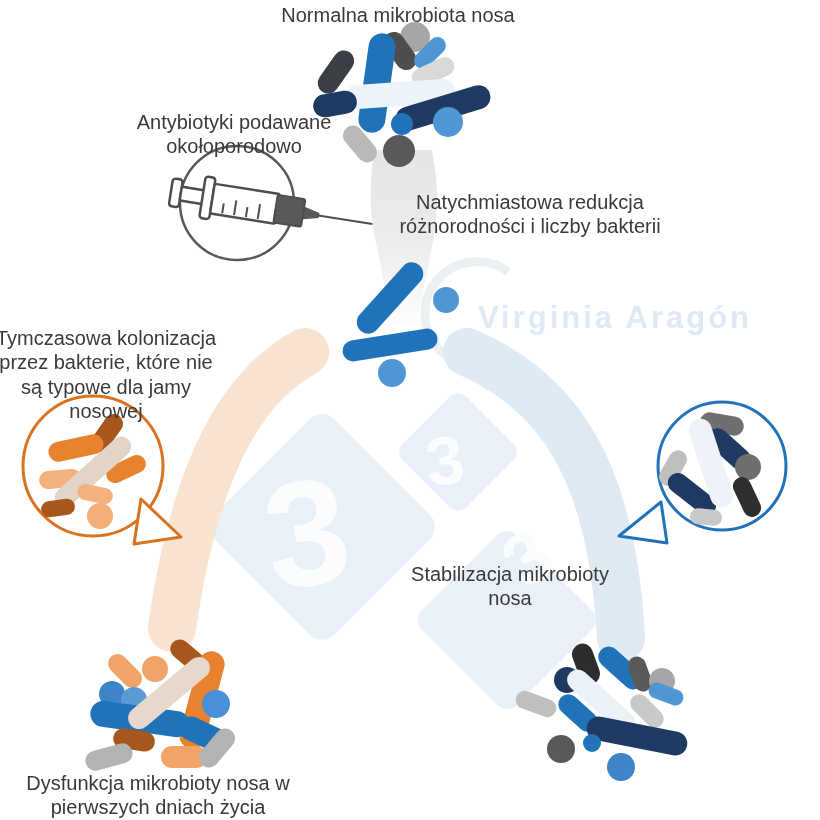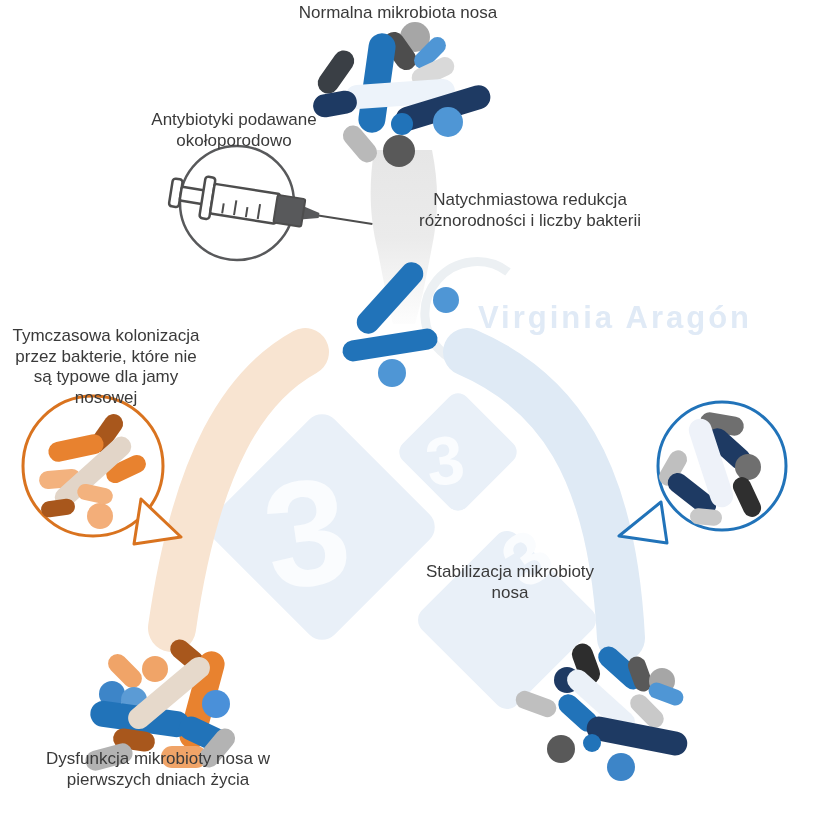--- a/index.html
+++ b/index.html
@@ -1,20 +1,20 @@
 <!DOCTYPE html>
 <html><head>
 <meta charset="utf-8">
 <style>
   html,body{margin:0;padding:0;background:#fff;}
   #canvas{position:relative;width:820px;height:820px;background:#fff;overflow:hidden;
           font-family:"Liberation Sans", sans-serif;}
   #art{position:absolute;left:0;top:0;}
   .label{position:absolute;transform:translateX(-50%);text-align:center;
-         white-space:pre-line;font-size:17px;line-height:1.22;color:#3a3a3a;}
+         white-space:pre-line;font-size:20px;line-height:1.22;color:#3a3a3a;}
   .wm-author{font-size:31px;letter-spacing:3px;fill:#e0eaf6;font-weight:bold;}
   .wm-digit{fill:#fafcfe;font-weight:bold;}
 </style>
 </head>
 <body>
 
 <div id="canvas">
 
 <svg id="art" width="820" height="820" viewBox="0 0 820 820">
   <defs>
@@ -147,16 +147,16 @@
 <div class="label" style="left:234px;top:110px">Antybiotyki podawane
 okołoporodowo</div>
 <div class="label" style="left:530px;top:190px">Natychmiastowa redukcja
 różnorodności i liczby bakterii</div>
 <div class="label" style="left:106px;top:326px">Tymczasowa kolonizacja
 przez bakterie, które nie
 są typowe dla jamy
 nosowej</div>
 <div class="label" style="left:510px;top:562px">Stabilizacja mikrobioty
 nosa</div>
-<div class="label" style="left:158px;top:749px">Dysfunkcja mikrobioty nosa w
+<div class="label" style="left:158px;top:771px">Dysfunkcja mikrobioty nosa w
 pierwszych dniach życia</div>
 
 </div>
 
 </body></html>

